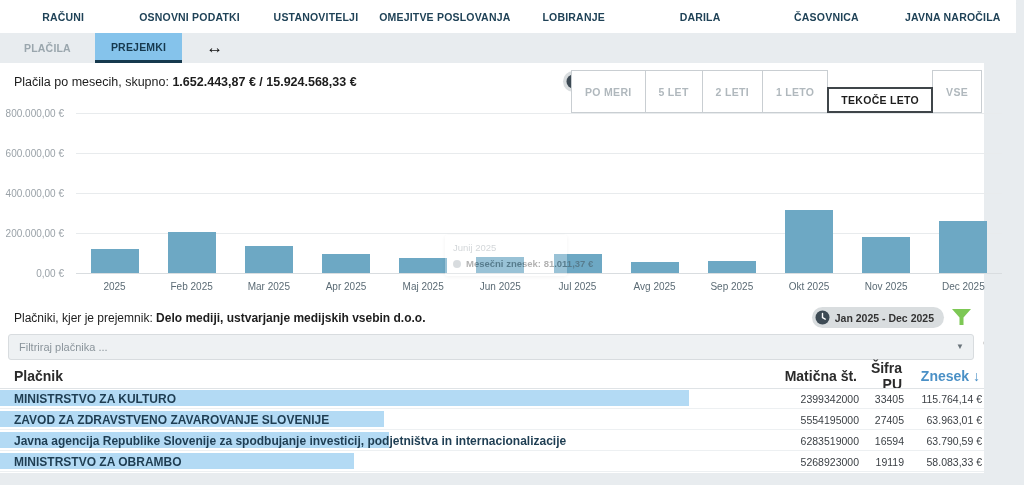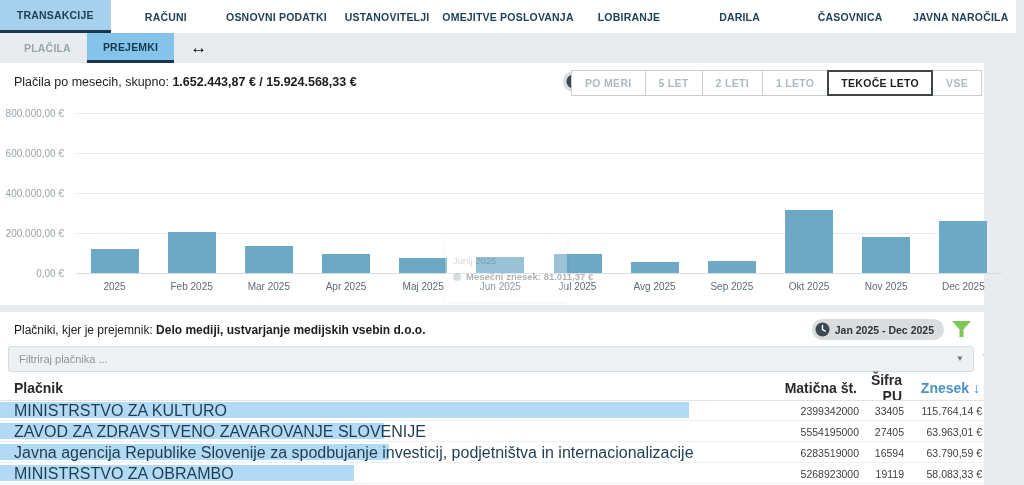--- a/index.html
+++ b/index.html
@@ -8,49 +8,49 @@
 
   
   .top-fragment { position:absolute; top:0; left:928px; width:88px; height:7px; background:#33576e; border-radius:4px; }
 
   
   .nav { position:absolute; top:0; left:0; width:1016px; height:33px; background:#fff; display:flex; }
   .nav-tab { flex:1; display:flex; align-items:center; justify-content:center; font-size:10.5px; font-weight:700; color:#1f4257; letter-spacing:.2px; cursor:pointer; white-space:nowrap; }
   .nav-tab.active { background:#a7d0ec; border-bottom:3px solid #16394e; }
 
   
-  .subnav { position:absolute; top:33px; left:8px; height:30px; display:flex; align-items:stretch; }
+  .subnav { position:absolute; top:33px; left:8px; height:30px; display:flex; align-items:stretch;gap:8px; }
   .subnav-tab { display:flex; align-items:center; justify-content:center; padding:0 16px; font-size:10.5px; font-weight:700; color:#9aa6ad; letter-spacing:.2px; cursor:pointer; }
   .subnav-tab.active { background:#85c3eb; color:#16394e; border-bottom:3px solid #16394e; }
   .subnav-arrow { display:flex; align-items:center; margin-left:16px; font-size:17px; font-weight:700; color:#111; cursor:pointer; }
 
   
   .card { position:absolute; left:0; width:984px; background:#fff; }
   .chart-card { top:63px; height:242px; }
-  .table-card { top:312px; height:173px; overflow:hidden; }
+  .table-card { top:300px; height:173px; overflow:hidden; }
 
   .chart-title { position:absolute; left:14px; top:12px; font-size:12.5px; color:#1d1d1d; }
   .chart-title b { font-weight:700; }
 
   .pill { position:absolute; height:21px; background:#d9dddf; border-radius:11px; display:flex; align-items:center; padding:0 10px 0 3px; font-size:10.5px; font-weight:700; color:#333; white-space:nowrap; }
   .pill svg { margin-right:5px; }
 
   .range-group { position:absolute; right:2px; top:7px; display:flex; }
   .range-btn { border:1px solid #c9ced2; background:#fff; margin-left:-1px; padding:6px 13px; font-size:10.5px; font-weight:700; color:#b0b8bd; letter-spacing:.3px; cursor:pointer; white-space:nowrap; font-family:"Liberation Sans", sans-serif; }
-  .range-btn.active { border:2px solid #3f4549; color:#1d1d1d; position:relative; z-index:1; padding:5px 12px; }
+  .range-btn.active { border:2px solid #3f4549; color:#1d1d1d; position:relative; z-index:1; padding:5px 12px;margin-top:17px; }
 
   
   .plot { position:absolute; left:76px; top:50px; width:926px; height:160px; }
   .gridline { position:absolute; left:0; right:0; height:1px; background:#e8ebed; }
   .gridline.base { background:#d9dde0; }
   .ylabel { position:absolute; right:938px; transform:translateY(-50%); font-size:10px; color:#9aa2a8; white-space:nowrap; }
   .bar { position:absolute; bottom:0; width:48px; }
   .xlabel { position:absolute; top:168px; width:77px; text-align:center; font-size:10px; color:#5b6b75; white-space:nowrap; }
 
-  .chart-tooltip { position:absolute; left:445px; top:172px; width:122px; background:rgba(255,255,255,.8); border-radius:3px; box-shadow:0 1px 4px rgba(0,0,0,.15); padding:20px 8px; opacity:.38; }
+  .chart-tooltip { position:absolute; left:445px; top:172px; width:122px; background:rgba(255,255,255,.8); border-radius:3px; box-shadow:0 1px 4px rgba(0,0,0,.15); padding:7px 8px; opacity:.38; }
   .chart-tooltip .tt-title { font-size:9.5px; color:#8a949b; margin-bottom:5px; }
   .chart-tooltip .tt-line { display:flex; align-items:center; font-size:9.5px; font-weight:700; color:#333; white-space:nowrap; }
   .tt-dot { width:8px; height:8px; border-radius:50%; background:#9aa6ad; margin-right:5px; flex:0 0 auto; }
 
   
   .table-heading { position:absolute; left:14px; top:11px; font-size:12px; color:#1d1d1d; }
   .table-heading b { font-weight:700; }
   .funnel { position:absolute; right:12px; top:8px; cursor:pointer; }
   .filter-wrap { position:absolute; left:8px; top:34px; width:966px; height:26px; }
   .filter-input { width:100%; height:100%; background:#eef1f3; border:1px solid #d8dcdf; border-radius:3px; padding:0 24px 0 10px; font-size:11px; color:#4a555c; font-family:"Liberation Sans", sans-serif; }
@@ -65,29 +65,28 @@
   .col-amt { width:70px; text-align:right; margin-left:8px; }
 
   .thead { position:absolute; left:0; right:2px; top:68px; height:16px; font-size:14px; font-weight:700; color:#2a2a2a; }
   .thead .col-amt { color:#4a90c6; cursor:pointer; }
   .thead-border { position:absolute; left:0; right:0; top:88px; height:1px; background:#dfe3e6; }
 
   .rows { position:absolute; left:0; right:0; top:89px; }
   .trow { position:relative; height:20px; margin-bottom:1px; border-bottom:1px solid #edf0f2; font-size:10.5px; color:#3a3f44; }
   .trow .cols { position:relative; z-index:1; height:100%; align-items:center; }
   .row-bar { position:absolute; left:0; top:1px; bottom:2px; background:#b3daf4; }
-  .trow .col-name { font-weight:400; color:#1e3d52; font-size:16px; }
+  .trow .col-name { font-weight:700; color:#1e3d52; font-size:12px; }
 </style>
 </head>
 <body>
 
 <div class="top-fragment"></div>
 
 <nav class="nav" id="nav">
-    <div class="nav-tab active">TRANSAKCIJE</div>
     <div class="nav-tab">RAČUNI</div>
     <div class="nav-tab">OSNOVNI PODATKI</div>
     <div class="nav-tab">USTANOVITELJI</div>
     <div class="nav-tab">OMEJITVE POSLOVANJA</div>
     <div class="nav-tab">LOBIRANJE</div>
     <div class="nav-tab">DARILA</div>
     <div class="nav-tab">ČASOVNICA</div>
     <div class="nav-tab">JAVNA NAROČILA</div>
   </nav>
 

